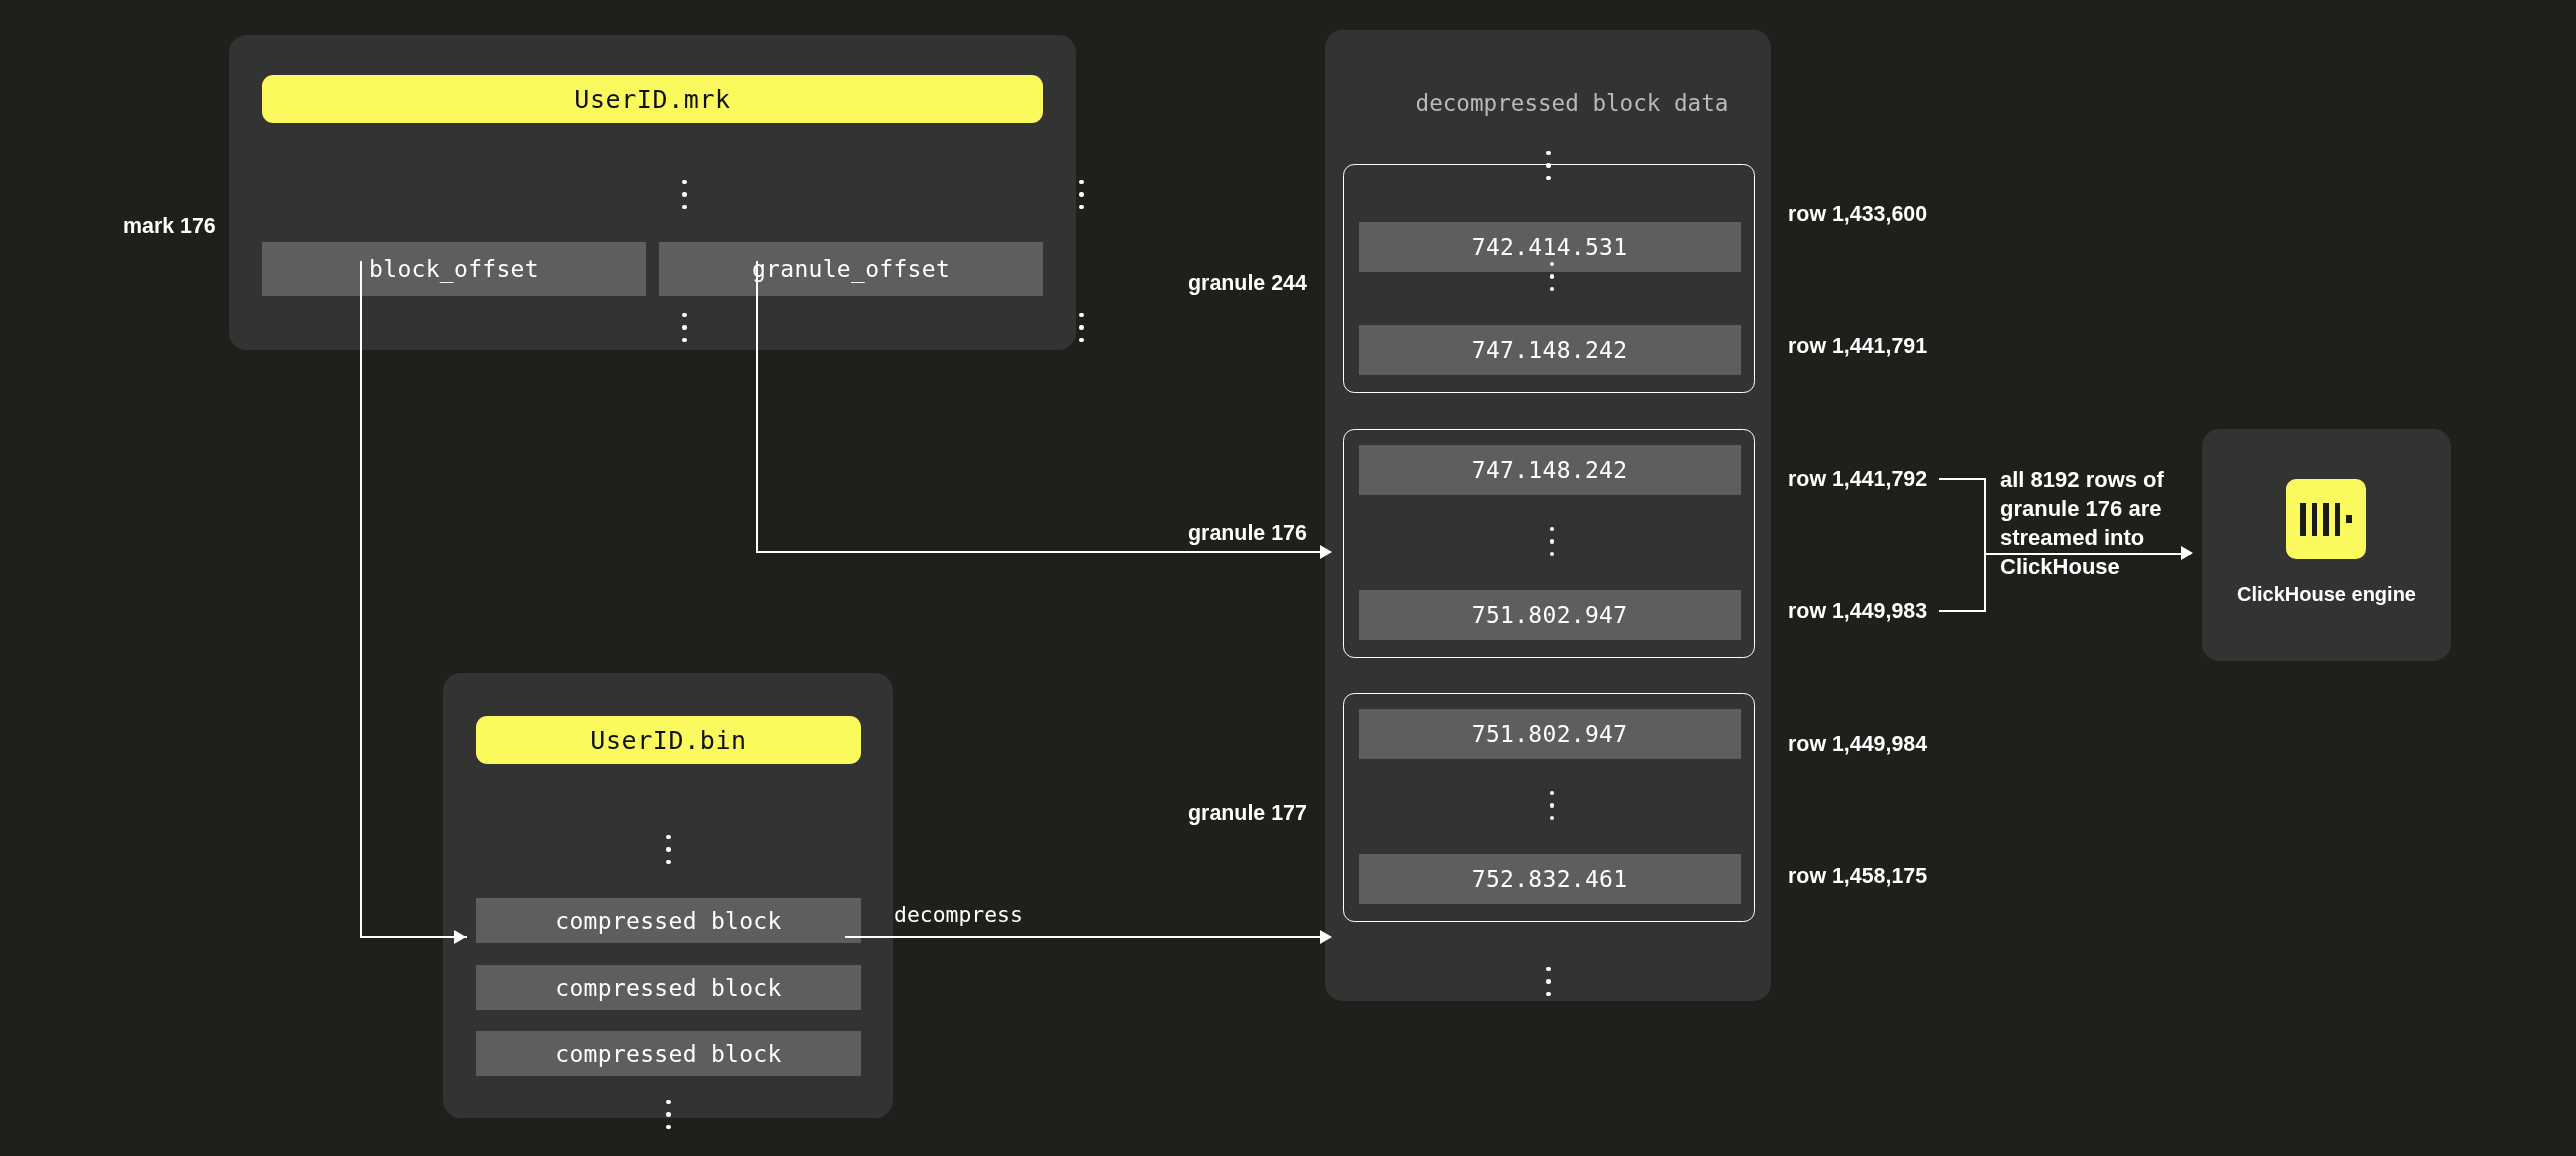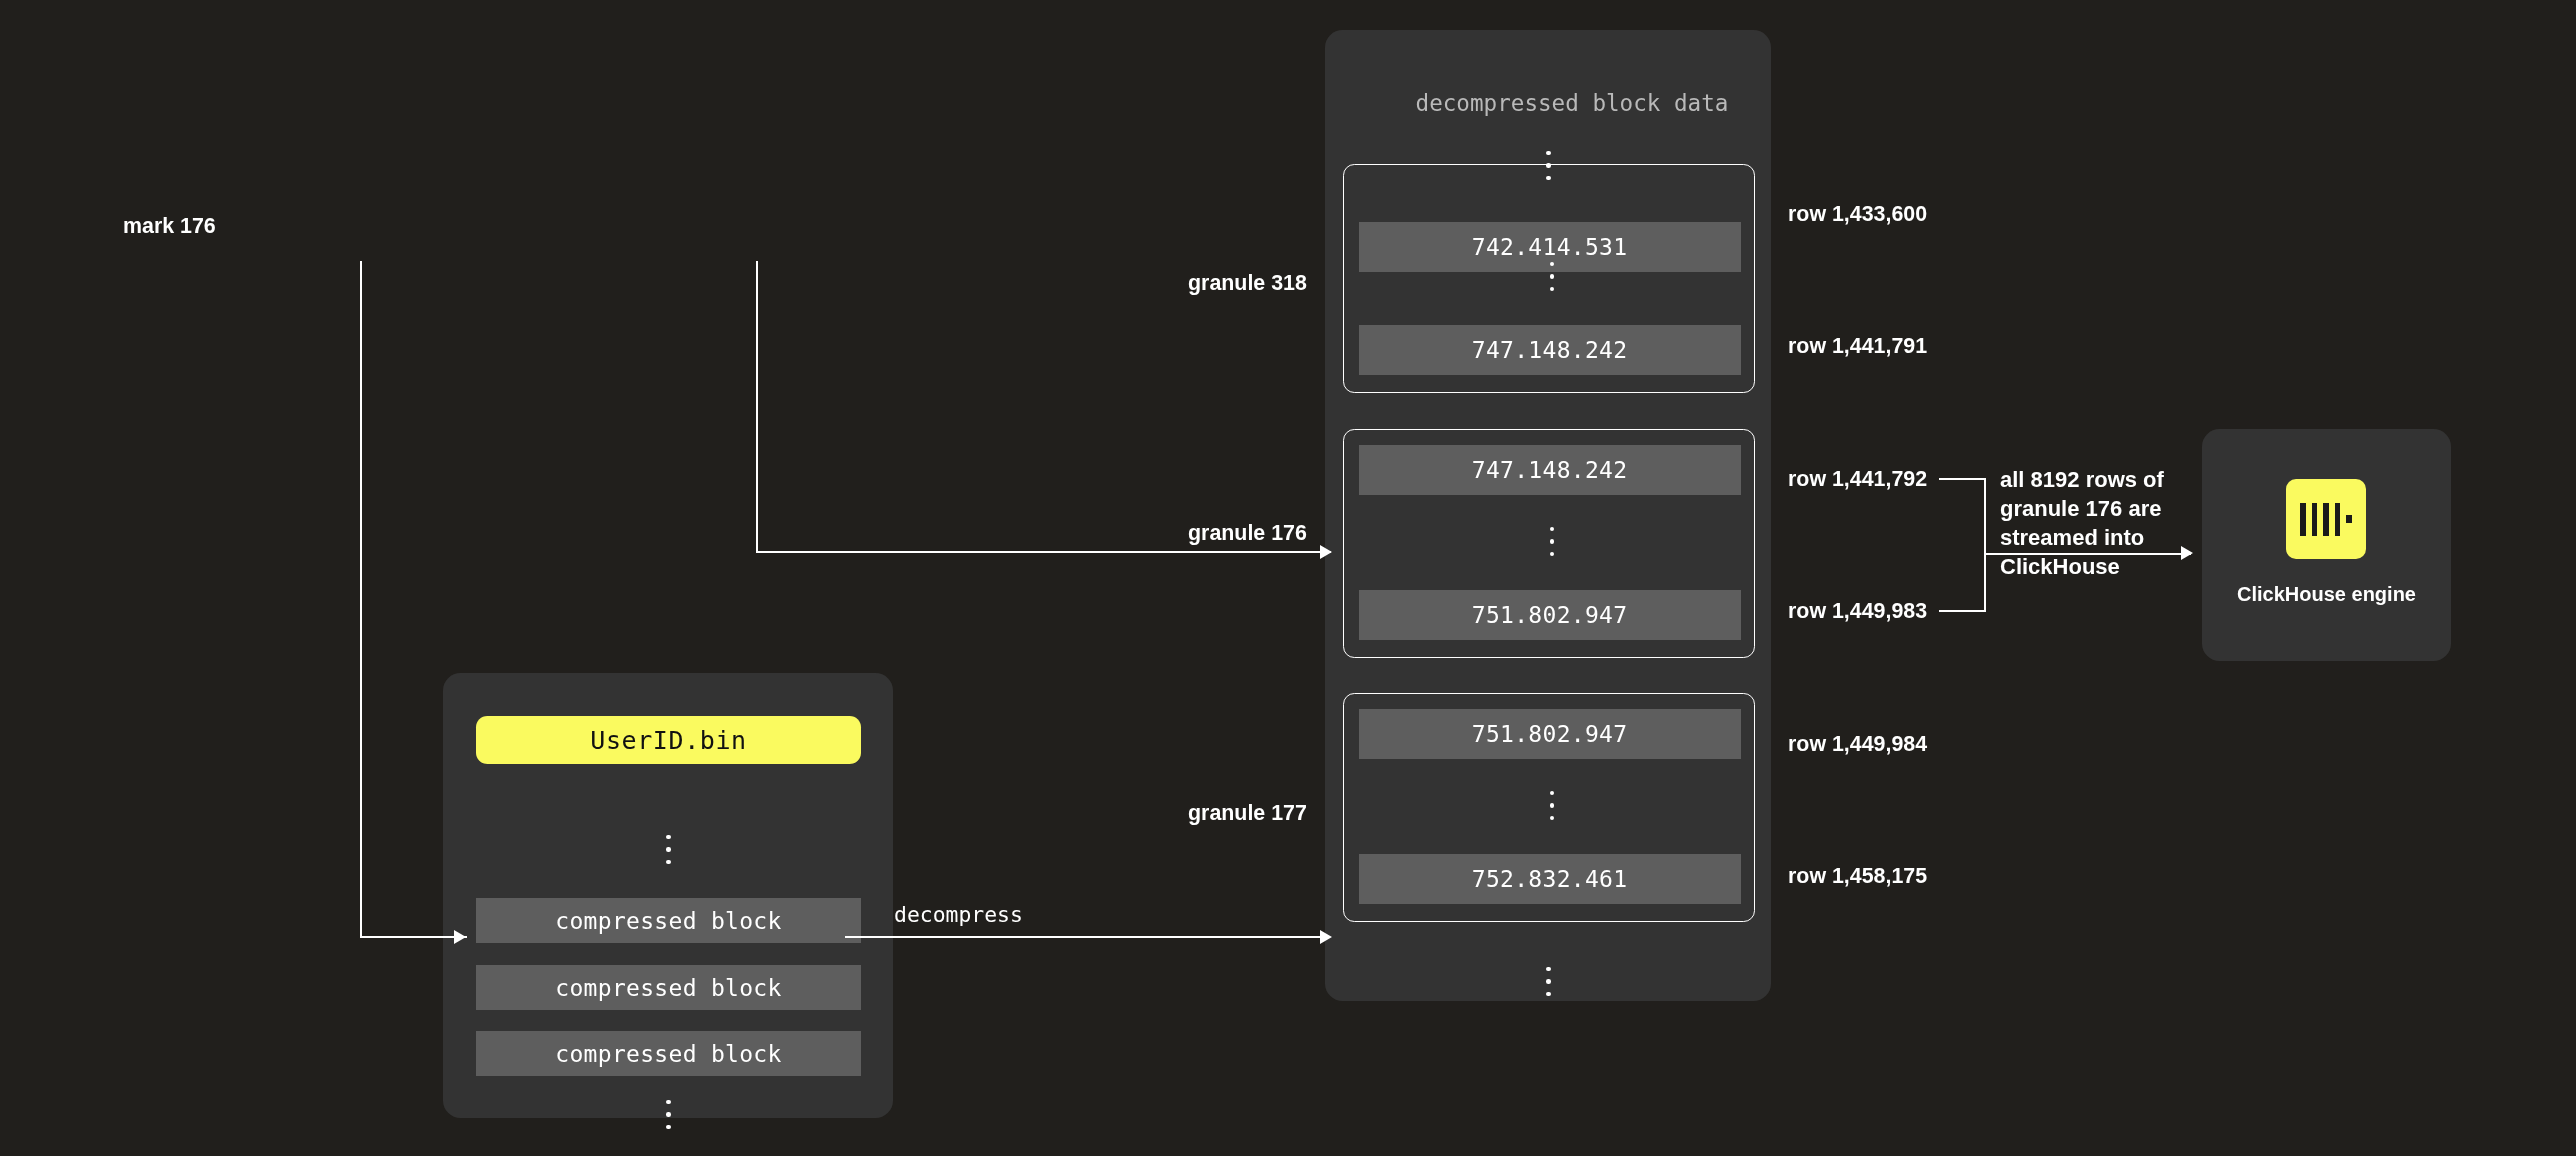--- a/index.html
+++ b/index.html
@@ -155,20 +155,49 @@
     align-self: center;
   }
 </style>
 </head>
 <body>
 
 <div id="root">
 
   <div class="lbl" style="left:123px; top:214px;">mark 176</div>
 
+  <div class="panel" style="left:229px; top:35px; width:847px; height:315px;">
+
+    <div class="file-chip" style="left:33px; top:40px; width:781px; height:48px;">UserID.mrk</div>
+
+    <div class="vdots" style="left:451px; top:145px; height:29px;">
+      <i></i>
+        <i></i>
+        <i></i>
+    </div>
+    <div class="vdots" style="left:848px; top:145px; height:29px;">
+      <i></i>
+        <i></i>
+        <i></i>
+    </div>
+
+    <div class="cell" style="left:33px; top:207px; width:384px; height:54px;">block_offset</div>
+    <div class="cell" style="left:430px; top:207px; width:384px; height:54px;">granule_offset</div>
+
+    <div class="vdots" style="left:451px; top:278px; height:29px;">
+      <i></i>
+        <i></i>
+        <i></i>
+    </div>
+    <div class="vdots" style="left:848px; top:278px; height:29px;">
+      <i></i>
+        <i></i>
+        <i></i>
+    </div>
+  </div>
 
   <div class="panel" style="left:443px; top:673px; width:450px; height:445px;">
 
     <div class="file-chip" style="left:33px; top:43px; width:385px; height:48px;">UserID.bin</div>
 
     <div class="vdots" style="left:221px; top:162px; height:29px;">
       <i></i>
         <i></i>
         <i></i>
     </div>
@@ -224,21 +253,21 @@
       <div class="cell" style="left:15px; top:160px; width:382px; height:50px;">752.832.461</div>
     </div>
 
     <div class="vdots" style="left:219px; top:937px; height:29px;">
       <i></i>
         <i></i>
         <i></i>
     </div>
   </div>
 
-  <div class="lbl" style="left:1188px; top:271px;">granule 318</div>
+  <div class="lbl" style="left:1188px; top:271px;">granule 244</div>
   <div class="lbl" style="left:1188px; top:521px;">granule 176</div>
   <div class="lbl" style="left:1188px; top:801px;text-align:center;">granule 177</div>
 
   <div class="lbl" style="left:1788px; top:202px;">row 1,433,600</div>
   <div class="lbl" style="left:1788px; top:334px;">row 1,441,791</div>
 
   <div class="lbl" style="left:1788px; top:467px;">row 1,441,792</div>
   <div class="lbl" style="left:1788px; top:599px;">row 1,449,983</div>
 
   <div class="lbl" style="left:1788px; top:732px;">row 1,449,984</div>

